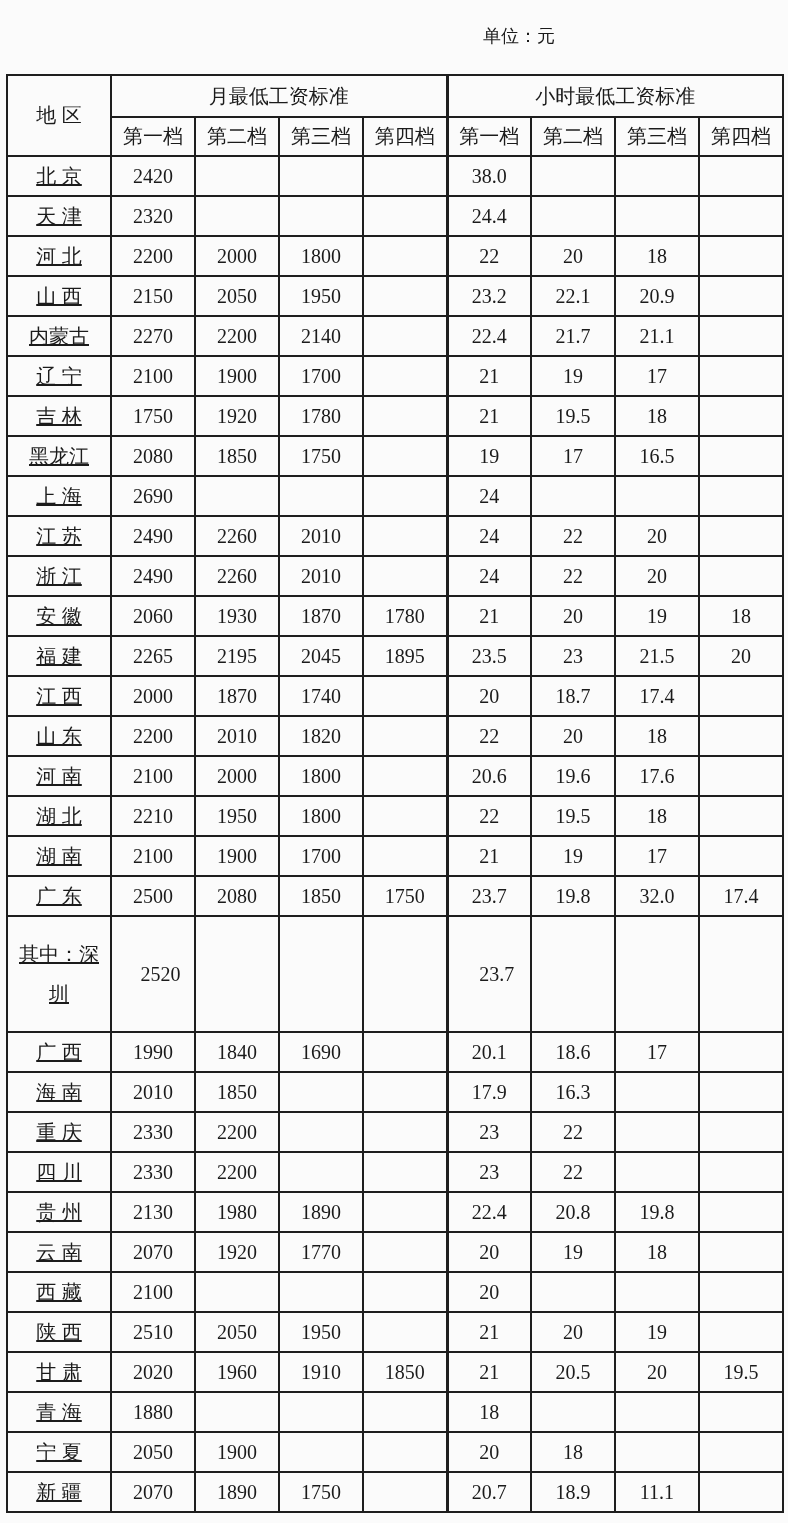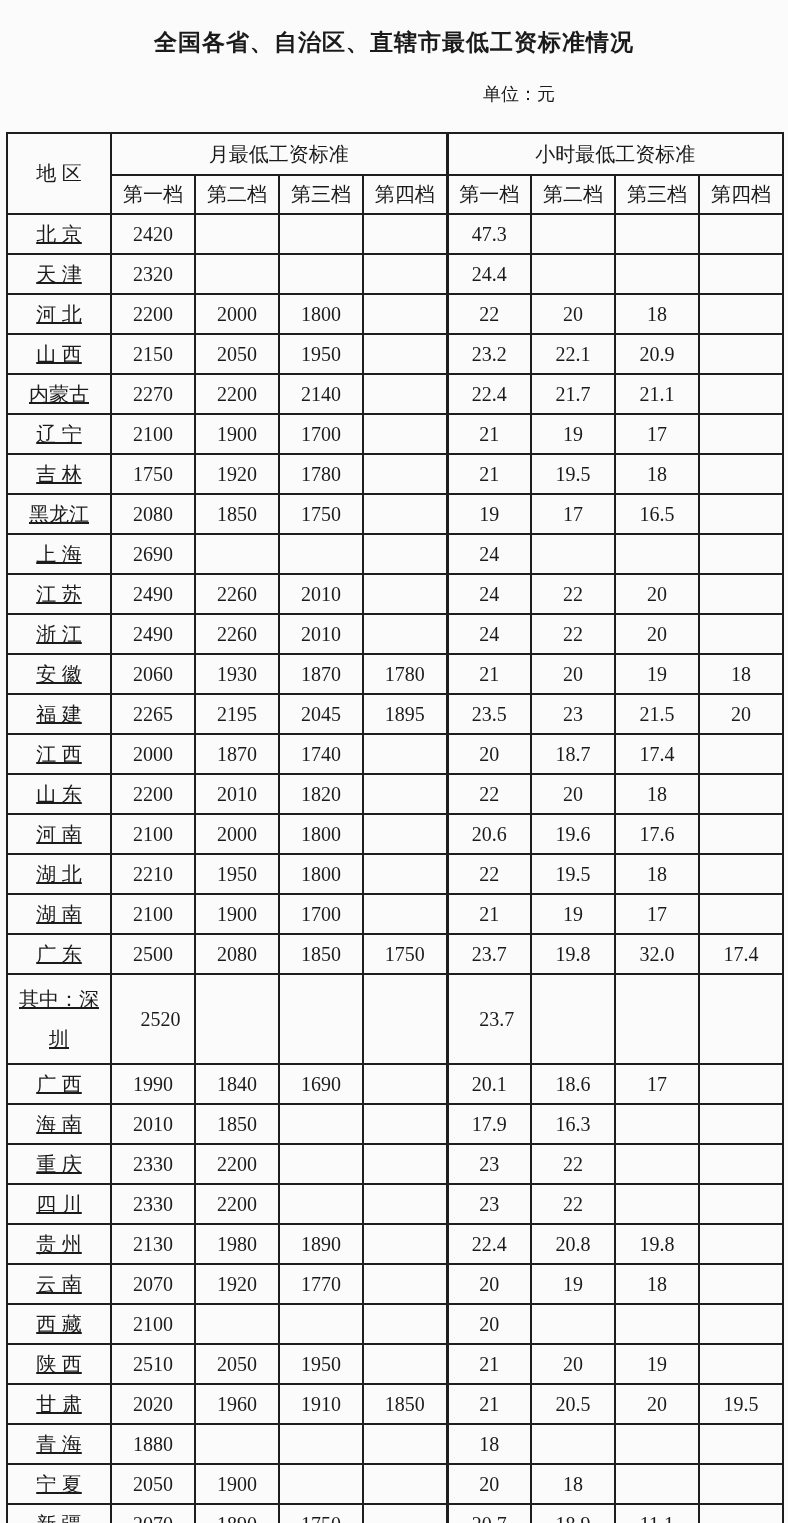--- a/index.html
+++ b/index.html
@@ -48,34 +48,33 @@
     color: #1b1b1b;
     overflow: hidden;
   }
   .wage col.c-region { width: 104px; }
   .wage col.c-tier   { width: 84px; }
 
   .wage tr.h1 th { height: 40px; }
   .wage tr.h2 th { height: 37px; text-align: center; }
   .wage td { height: 38px; line-height: 38px; }
   .wage tr.tall td { height: 76px; padding-left: 19px; }
-  .wage tr.tall td.region { line-height: 40px; padding: 4px 6px; }
+  .wage tr.tall td.region { line-height: 40px; padding: 17px 6px; }
 
   
   .wage .sec { border-left-width: 3px; margin-left: 46px; }
 
   .num { font-family: "Liberation Serif", serif; font-size: 20px; }
   .region { font-size: 20px; text-decoration: underline; }
 </style>
 </head>
 <body>
 
 <div class="page">
 
-  <h1 class="title">全国各省、自治区、直辖市最低工资标准情况</h1>
 
   <div class="unit">单位：元</div>
 
   <table class="wage">
     <colgroup>
       <col class="c-region">
       <col class="c-tier">
         <col class="c-tier">
         <col class="c-tier">
         <col class="c-tier">
@@ -101,21 +100,21 @@
         <th>第四档</th>
       </tr>
     </thead>
     <tbody>
         <tr>
           <td class="region">北 京</td>
           <td class="num">2420</td>
           <td class="num"></td>
           <td class="num"></td>
           <td class="num"></td>
-          <td class="num sec">47.3</td>
+          <td class="num sec">38.0</td>
           <td class="num"></td>
           <td class="num"></td>
           <td class="num"></td>
         </tr>
         <tr>
           <td class="region">天 津</td>
           <td class="num">2320</td>
           <td class="num"></td>
           <td class="num"></td>
           <td class="num"></td>

